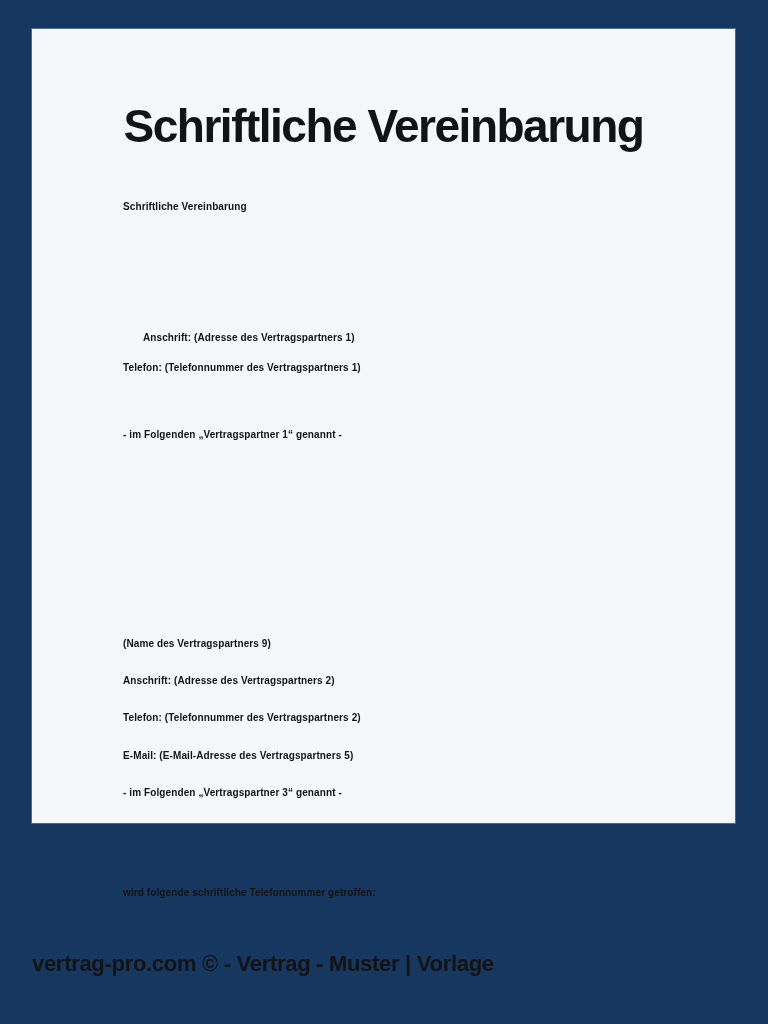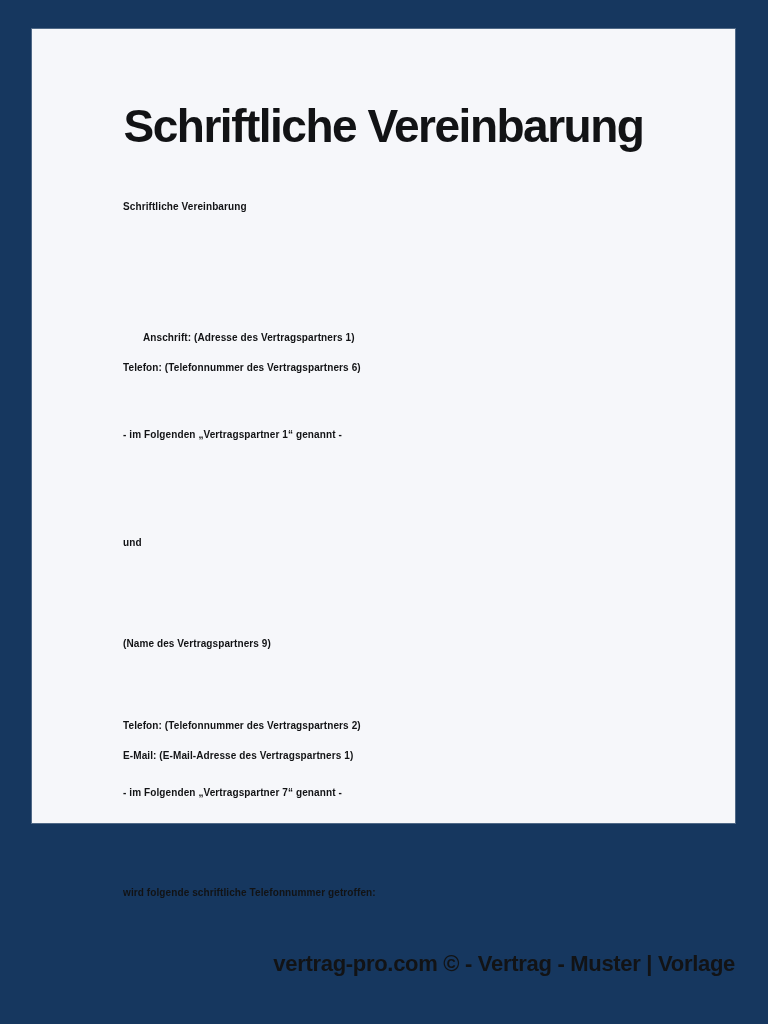--- a/index.html
+++ b/index.html
@@ -55,49 +55,49 @@
   .l0  { top: 171px; }
   .l1  { top: 206px; }
   .l2  { top: 258px; }
   .l3  { top: 302px; margin-left: 20px; }
   .l4  { top: 332px; }
   .l5  { top: 370px; }
   .l6  { top: 399px; }
   .l7  { top: 507px; }
   .l8  { top: 608px; }
   .l9  { top: 645px; }
-  .l10 { top: 682px; margin-top: 8px; }
+  .l10 { top: 682px; }
   .l11 { top: 720px; }
   .l12 { top: 757px; }
   .l13 { top: 857px; }
   .doc-footer {
     position: absolute;
     top: 921px;
     left: 0;
     width: 100%;
-    text-align: right;
+    text-align: left;
     font-weight: bold;
     font-size: 22px;
     line-height: 27px;
     letter-spacing: -0.3px;
     color: var(--text_black);
     white-space: nowrap;
   }
 </style>
 </head>
 <body>
 
 <div class="doc-page">
   <h1 class="doc-title">Schriftliche Vereinbarung</h1>
 
   <p class="line l0">Schriftliche Vereinbarung</p>
   <p class="line l3">Anschrift: (Adresse des Vertragspartners 1)</p>
-  <p class="line l4">Telefon: (Telefonnummer des Vertragspartners 6)</p>
+  <p class="line l4">Telefon: (Telefonnummer des Vertragspartners 1)</p>
   <p class="line l6">- im Folgenden „Vertragspartner 1“ genannt -</p>
-  <p class="line l7">und</p>
   <p class="line l8">(Name des Vertragspartners 9)</p>
+  <p class="line l9">Anschrift: (Adresse des Vertragspartners 2)</p>
   <p class="line l10">Telefon: (Telefonnummer des Vertragspartners 2)</p>
-  <p class="line l11">E-Mail: (E-Mail-Adresse des Vertragspartners 1)</p>
-  <p class="line l12">- im Folgenden „Vertragspartner 7“ genannt -</p>
+  <p class="line l11">E-Mail: (E-Mail-Adresse des Vertragspartners 5)</p>
+  <p class="line l12">- im Folgenden „Vertragspartner 3“ genannt -</p>
   <p class="line l13">wird folgende schriftliche Telefonnummer getroffen:</p>
 
   <div class="doc-footer">vertrag-pro.com © - Vertrag - Muster | Vorlage</div>
 </div>
 
 </body></html>

